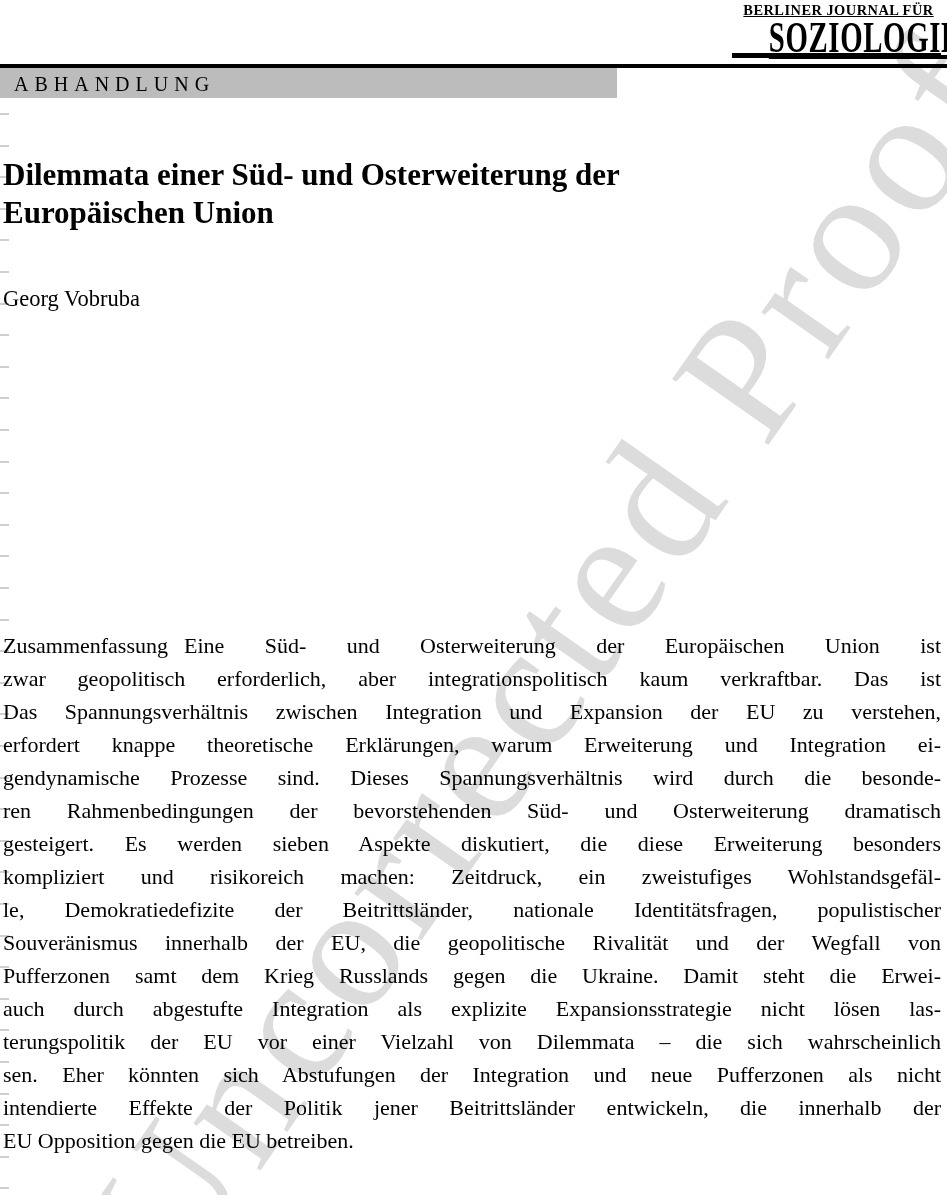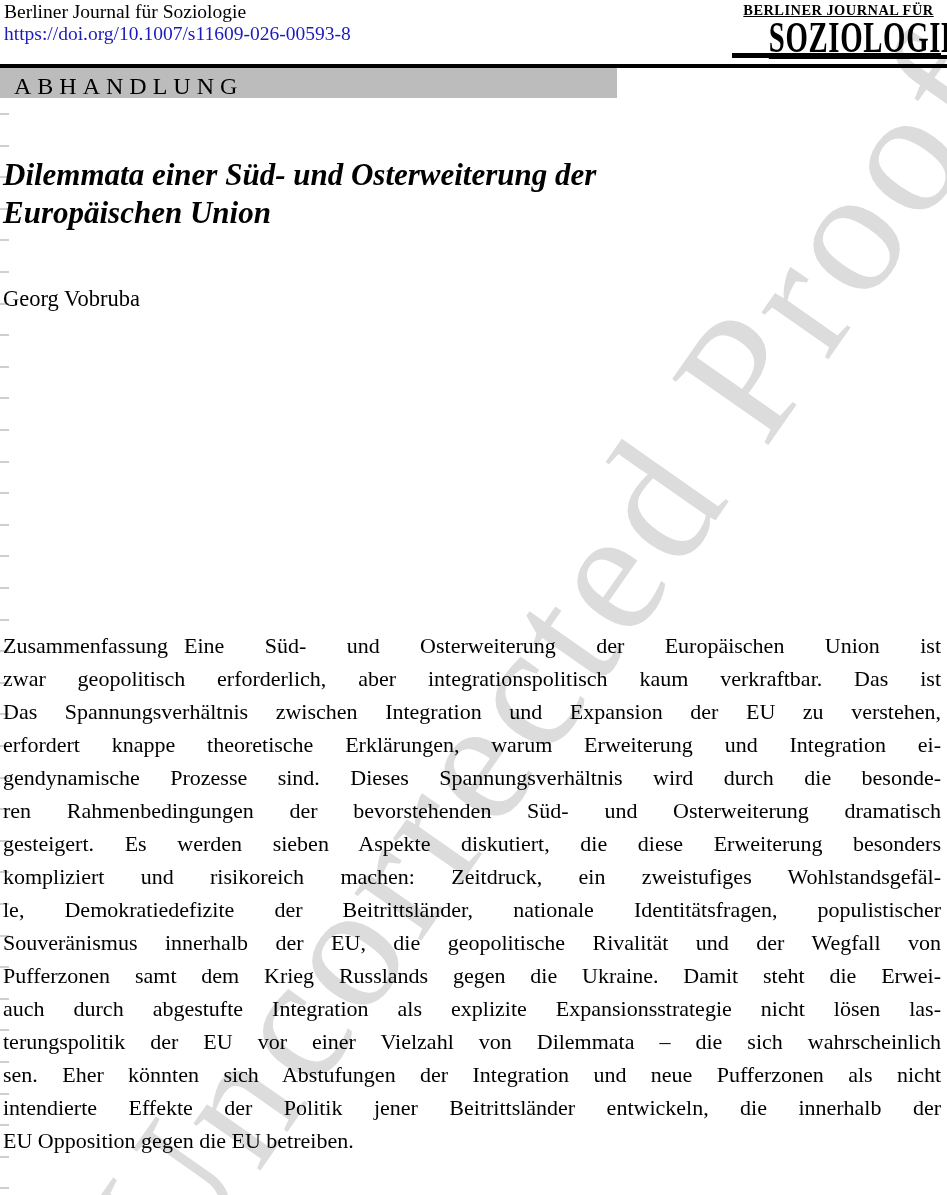--- a/index.html
+++ b/index.html
@@ -56,31 +56,31 @@
   .header-rule{
     position:absolute;left:0;top:64px;width:947px;height:4px;
     background:var(--rule-black);z-index:2;
   }
   .section-bar{
     position:absolute;left:0;top:68px;width:617px;height:30px;
     background:var(--bar-gray);z-index:2;
   }
   .section-label{
     position:absolute;left:14px;top:73px;
-    font-size:24px;letter-spacing:6px;z-index:3;
+    font-size:20px;letter-spacing:6px;z-index:3;
   }
   
   .tick{
     position:absolute;left:0;width:9px;height:2px;
     background:var(--tick-gray);z-index:1;
   }
   
   .title{
     position:absolute;left:3px;top:156px;width:940px;z-index:2;
-    font-size:31px;font-weight:bold;line-height:38px;font-style:italic;
+    font-size:31px;font-weight:bold;line-height:38px;
   }
   .author{
     position:absolute;left:3px;top:286px;z-index:2;
     font-size:22.5px;font-weight:normal;
   }
   .accepted-block{
     position:absolute;left:3px;top:501px;z-index:2;
     font-size:19.5px;line-height:24.5px;
   }
   
@@ -98,24 +98,20 @@
   .abs-line.last{text-align-last:left;}
   .abs-label{font-weight:normal;margin-right:16px;}
 </style>
 </head>
 <body>
 
 <div class="page">
 
   <div class="watermark">Uncorrected Proof</div>
 
-  <div class="hdr-left">
-    <div class="hdr-journal">Berliner Journal für Soziologie</div>
-    <a class="hdr-doi" href="#">https://doi.org/10.1007/s11609-026-00593-8</a>
-  </div>
 
   <div class="logo">
     <div class="logo-l1">BERLINER JOURNAL FÜR</div>
     <div class="logo-l2">SOZIOLOGIE</div>
   </div>
   <div class="logo-underline"></div>
 
   <div class="header-rule"></div>
   <div class="section-bar"></div>
   <div class="section-label">ABHANDLUNG</div>

